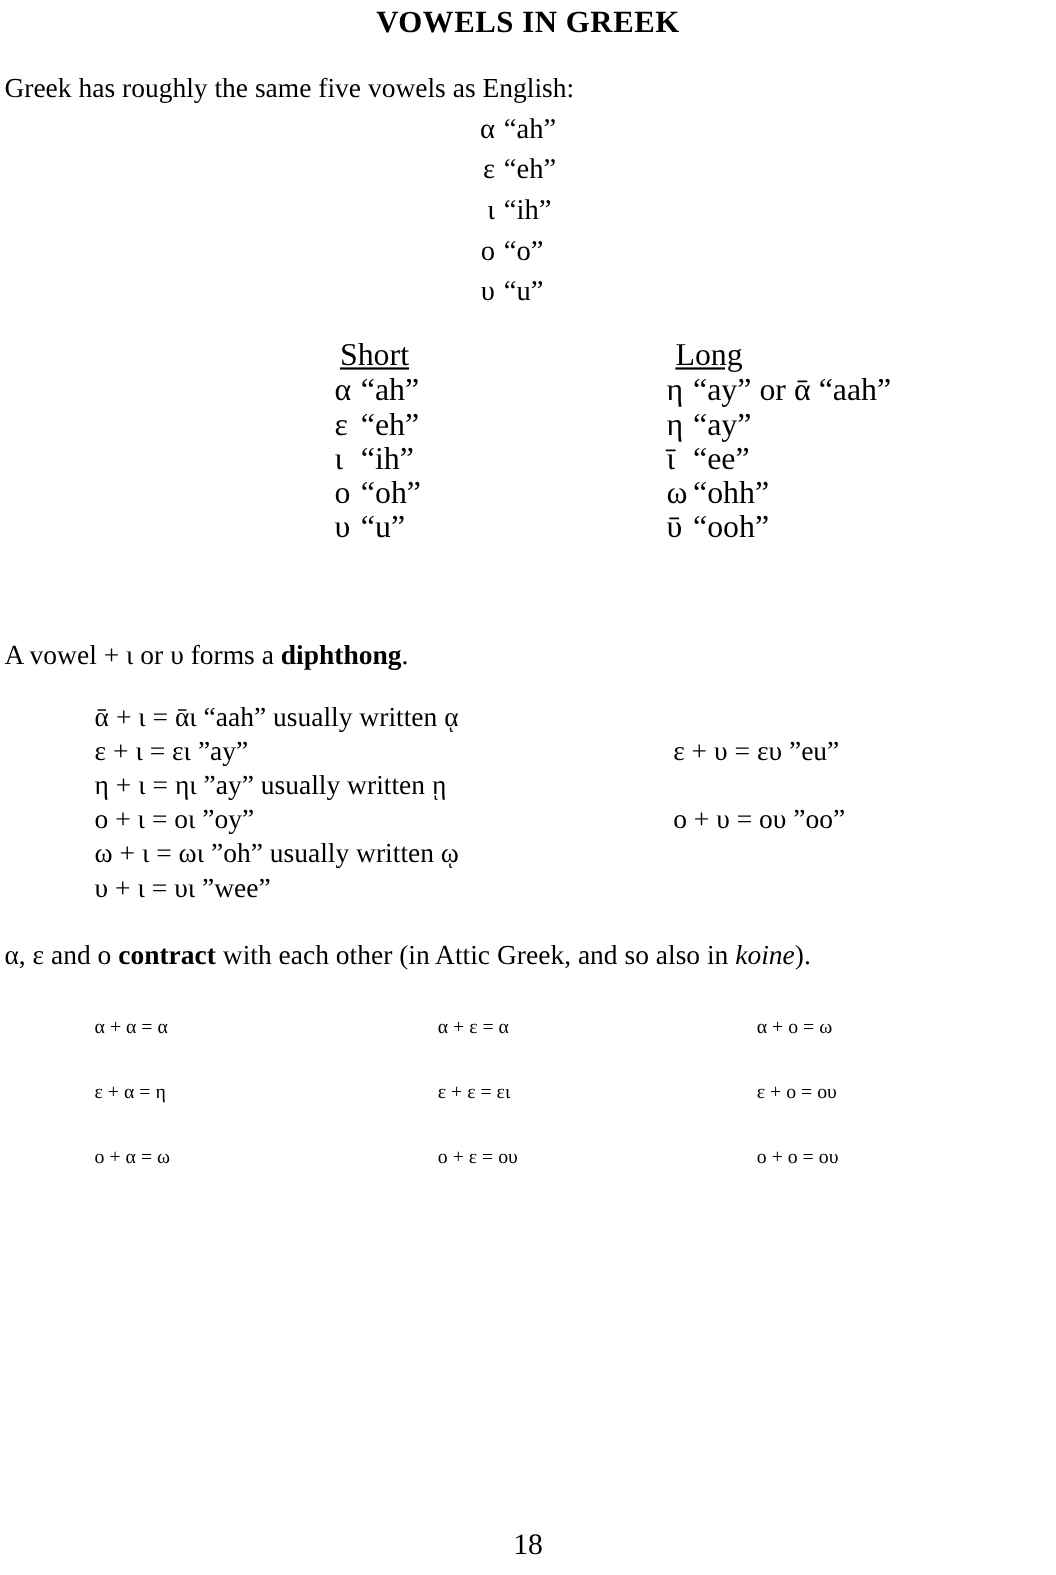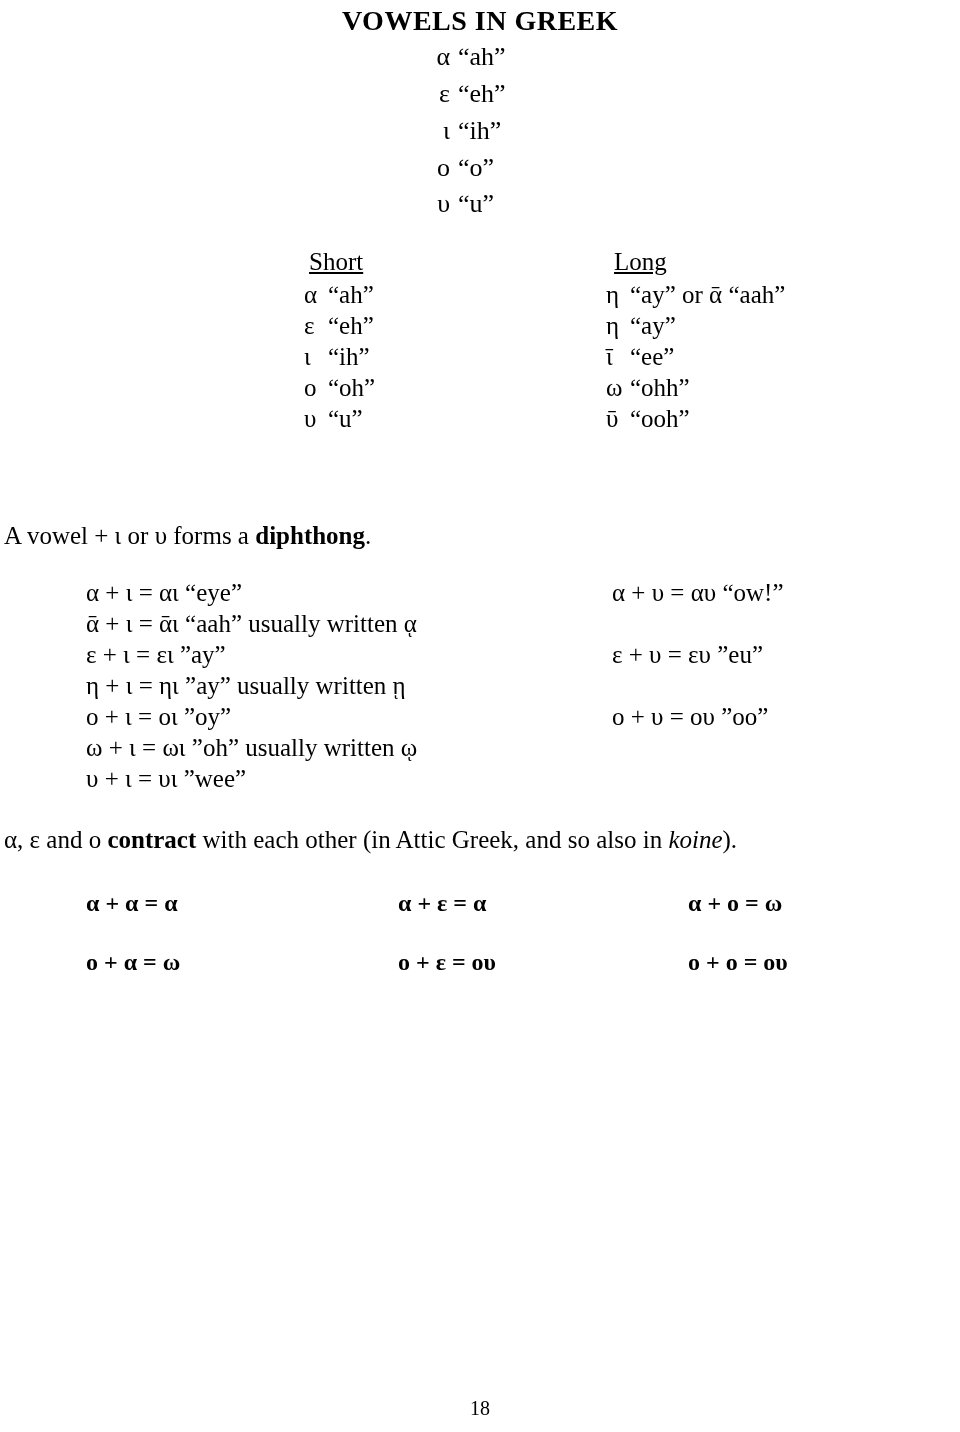--- a/index.html
+++ b/index.html
@@ -72,21 +72,21 @@
   }
 
   
   .sl-table {
     margin: 22px 0 0 0;
     width: 100%;
   }
   .sl-row {
     position: relative;
     height: 31px;
-    font-size: 25px;
+    font-size: 29px;
     line-height: 31px;
   }
   .sl-head {
     height: 34px;
     line-height: 34px;
   }
   .sl-left {
     position: absolute;
     left: 300px;
     white-space: nowrap;
@@ -138,48 +138,48 @@
     font-size: 25px;
     line-height: 1.30;
     margin: 30px 0 0 0;
   }
   .contract-grid {
     margin: 30px 0 0 0;
   }
   .c-row {
     position: relative;
     height: 59px;
-    font-size: 24px;
+    font-size: 18px;
     line-height: 34px;
-    font-weight: bold;
   }
   .c-c1 { position: absolute; left: 82px;  white-space: nowrap; }
   .c-c2 { position: absolute; left: 382px; white-space: nowrap; margin-left: 12px; }
   .c-c3 { position: absolute; left: 684px; white-space: nowrap; }
 
   
   .page-number {
     position: absolute;
     left: 0;
     right: 0;
     bottom: 18px;
     text-align: center;
-    font-size: 20px;
+    font-size: 27px;
   }
 
   b, .bold { font-weight: bold; }
   i, .ital { font-style: italic; }
 </style>
 </head>
 <body>
 
 <div class="page">
 
   <h1 class="doc-title">VOWELS IN GREEK</h1>
 
+  <p class="intro-line">Greek has roughly the same five vowels as English:</p>
 
   <ul class="vowel-list">
     <li>
       <span class="gl">α</span><span class="sd">“ah”</span>
     </li>
     <li>
       <span class="gl">ε</span><span class="sd">“eh”</span>
     </li>
     <li>
       <span class="gl">ι</span><span class="sd">“ih”</span>
@@ -231,24 +231,20 @@
 
   <div class="gap-md"></div>
 
 
   <div class="gap-md"></div>
 
   <p class="para"><span>A vowel + ι or υ forms a </span><b>diphthong</b><span>.</span></p>
 
   <div class="dip-table">
 
-    <div class="dip-row">
-      <span class="dip-left">α + ι  = αι “eye”</span>
-      <span class="dip-right">α + υ = αυ “ow!”</span>
-    </div>
 
     <div class="dip-row">
       <span class="dip-left">ᾱ + ι = ᾱι “aah” usually written ᾳ</span>
     </div>
 
     <div class="dip-row">
       <span class="dip-left">ε + ι  = ει ”ay”</span>
       <span class="dip-right">ε + υ = ευ ”eu”</span>
     </div>
 
@@ -274,20 +270,25 @@
   <p class="contract-note"><span>α, ε and ο </span><b>contract</b><span> with each other (in Attic Greek, and so also in </span><i>koine</i><span>).</span></p>
 
   <div class="contract-grid">
 
     <div class="c-row">
       <span class="c-c1">α + α = α</span>
       <span class="c-c2">α + ε = α</span>
       <span class="c-c3">α + ο = ω</span>
     </div>
 
+    <div class="c-row">
+      <span class="c-c1">ε + α = η</span>
+      <span class="c-c2">ε + ε = ει</span>
+      <span class="c-c3">ε + ο = ου</span>
+    </div>
 
     <div class="c-row">
       <span class="c-c1">ο + α = ω</span>
       <span class="c-c2">ο + ε = ου</span>
       <span class="c-c3">ο + ο = ου</span>
     </div>
 
   </div>
 
   <div class="page-number">18</div>

